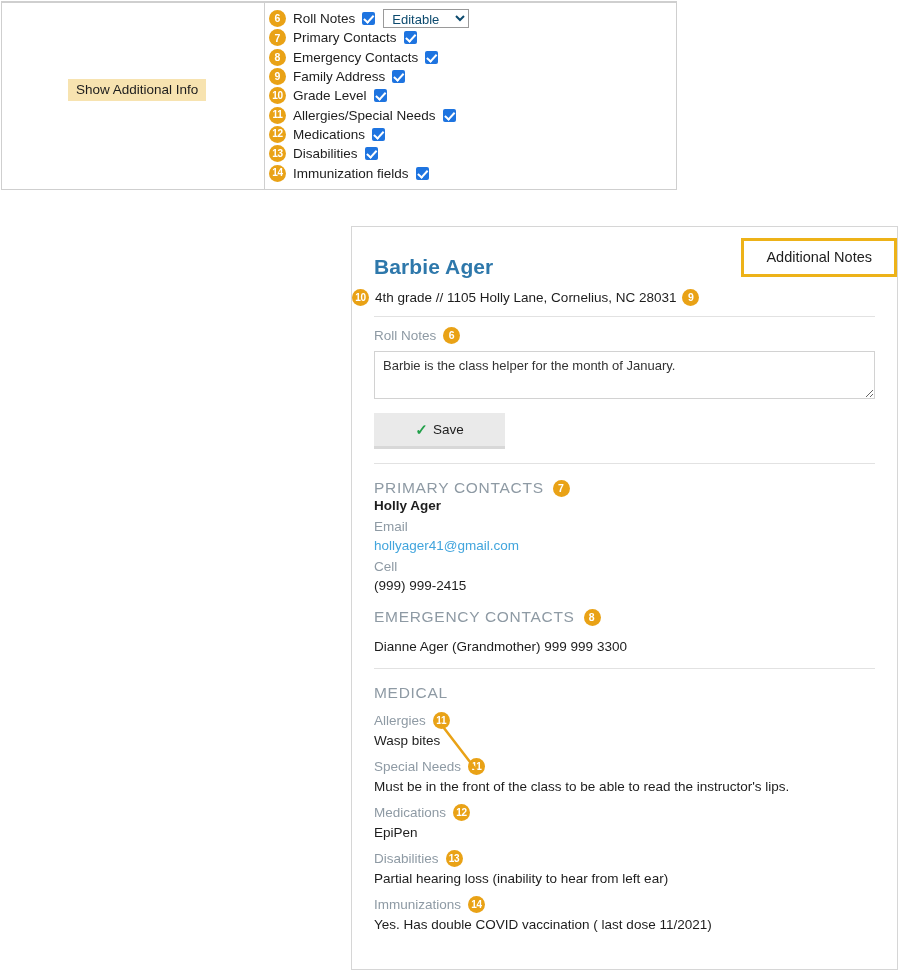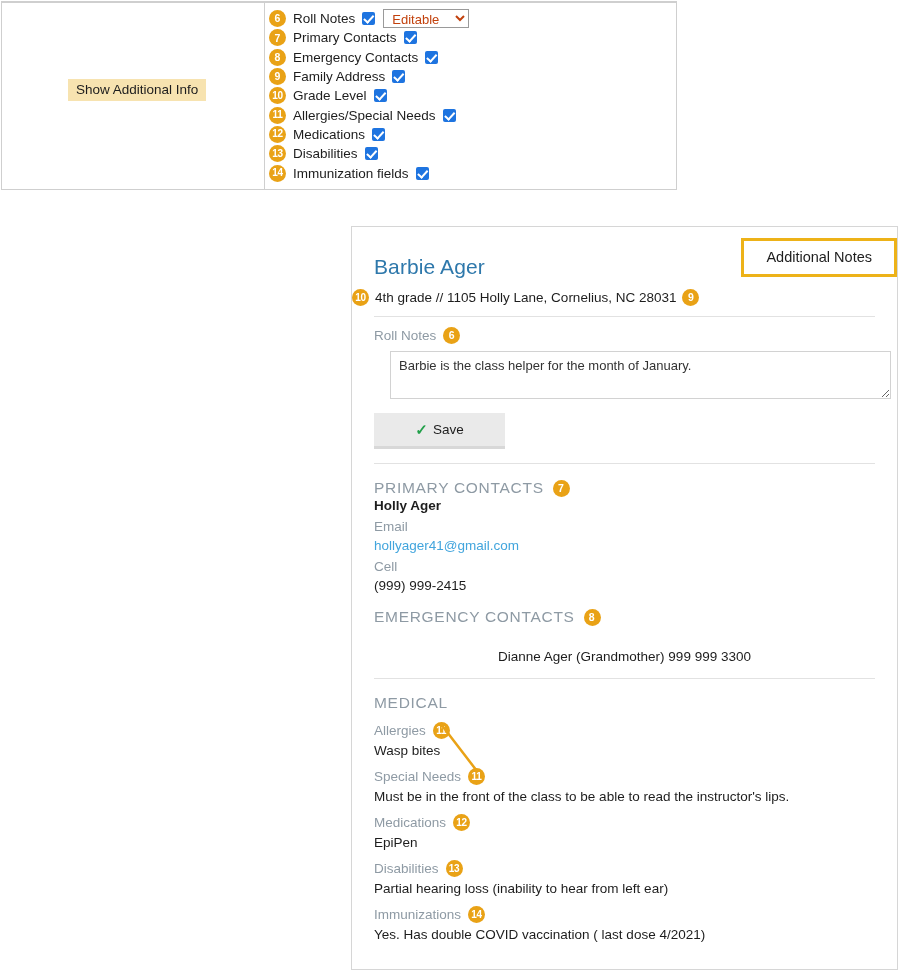--- a/index.html
+++ b/index.html
@@ -122,21 +122,21 @@
     transform: rotate(42deg);
   }
 
   #editable-select {
     margin-left: 8px;
     font-family: "Liberation Sans", sans-serif;
     font-size: 13px;
     padding: 1px 2px 2px 4px;
     border: 1px solid #9a9a9a;
     background: #ffffff;
-    color: #c2410c;
+    color: #0c4a6e;
     width: 86px;
     height: 19px;
     box-sizing: border-box;
   }
 
   
   #portal-card {
     position: absolute;
     left: 351px;
     top: 226px;
@@ -159,21 +159,21 @@
     border: 3px solid #edb218;
     background: #ffffff;
     font-size: 14.5px;
     color: #1d1d1d;
     padding: 8px 22px 9px 22px;
     box-sizing: border-box;
   }
   #student-name {
     color: #2e78ab;
     font-size: 21px;
-    font-weight: normal;
+    font-weight: bold;
     margin: 8px 0 0 0;
     letter-spacing: 0.1px;
   }
   .subline-row {
     display: flex;
     align-items: center;
     margin-top: 10px;
     margin-left: -22px;
     font-size: 13.5px;
     color: #1d1d1d;
@@ -218,21 +218,20 @@
     height: 48px;
     box-sizing: border-box;
     margin-top: 7px;
     border: 1px solid #d2d2d2;
     font-family: "Liberation Sans", sans-serif;
     font-size: 13px;
     color: #333333;
     padding: 6px 8px;
     resize: both;
     background: #ffffff;
-    margin-left: 16px;
   }
   #save-button {
     margin-top: 14px;
     width: 131px;
     height: 36px;
     background: #eaeaea;
     border: none;
     border-bottom: 3px solid #d8d8d8;
     font-family: "Liberation Sans", sans-serif;
     font-size: 13.5px;
@@ -365,21 +364,21 @@
     <div class="value-text bold">Holly Ager</div>
     <div class="value-text muted">Email</div>
     <div class="value-text link">hollyager41@gmail.com</div>
     <div class="value-text muted">Cell</div>
     <div class="value-text">(999) 999-2415</div>
 
     <div class="section-head">
       <span>EMERGENCY CONTACTS</span>
       <span class="badge">8</span>
     </div>
-    <div class="value-text" style="margin-top:23px;text-align:center;">Dianne Ager (Grandmother) 999 999 3300</div>
+    <div class="value-text" style="margin-top:13px;">Dianne Ager (Grandmother) 999 999 3300</div>
 
     <div class="divider" style="margin-top:14px;"></div>
 
     <div class="section-head">
       <span>MEDICAL</span>
     </div>
 
     <div class="field-label">
       <span>Allergies</span>
       <span class="badge w2" id="badge-allergies">11</span>
@@ -401,20 +400,20 @@
     <div class="field-label">
       <span>Disabilities</span>
       <span class="badge w2">13</span>
     </div>
     <div class="value-text">Partial hearing loss (inability to hear from left ear)</div>
 
     <div class="field-label">
       <span>Immunizations</span>
       <span class="badge w2">14</span>
     </div>
-    <div class="value-text">Yes. Has double COVID vaccination ( last dose 4/2021)</div>
+    <div class="value-text">Yes. Has double COVID vaccination ( last dose 11/2021)</div>
 
     <svg id="connector-svg">
       <line x1="89.28125" y1="497.5" x2="124.5625" y2="543.5" stroke="#e9a216" stroke-width="2.5" stroke-linecap="round"></line>
     </svg>
 
   </div>
 </div>
 
 </body></html>

